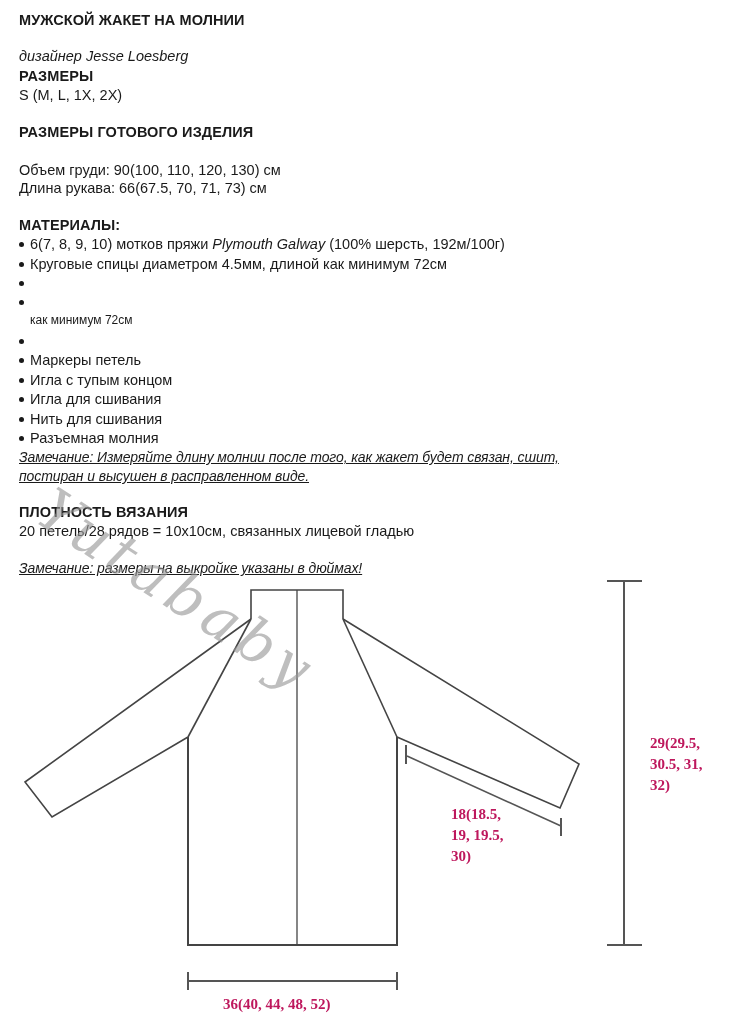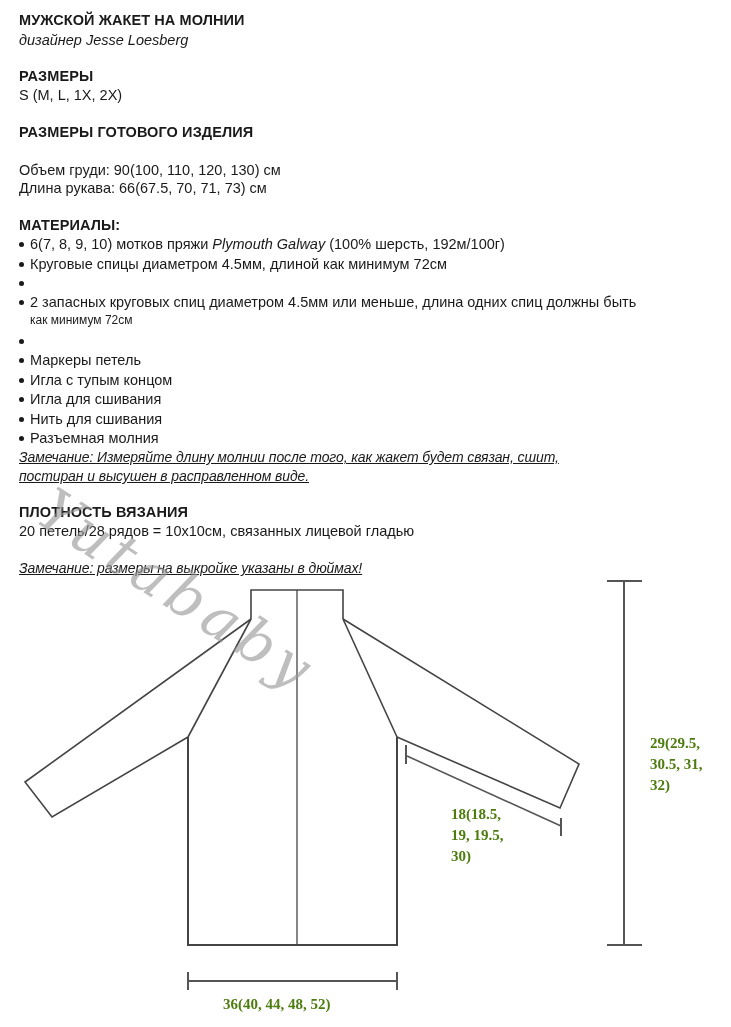--- a/index.html
+++ b/index.html
@@ -1,27 +1,27 @@
 <!DOCTYPE html>
 <html><head>
 <meta charset="utf-8">
 <style>
   html, body { margin:0; padding:0; background:#ffffff; }
   body { width:731px; height:1027px; position:relative; overflow:hidden;
          font-family:"Liberation Sans", sans-serif; color:#1a1a1a; }
   .t { position:absolute; left:19px; white-space:nowrap; font-size:14.5px; line-height:18px; }
   .b { font-weight:bold; font-size:14.5px; letter-spacing:0.1px;text-align:center; }
-  .i { font-style:italic; }
+  .i { font-style:italic;margin-top:16px; }
   .bul { position:absolute; left:19px; white-space:nowrap; font-size:14.5px; line-height:18px; }
   .bul .dot { display:inline-block; width:5px; height:5px; border-radius:50%; background:#1a1a1a;
               vertical-align:middle; margin-right:6px; position:relative; top:-1px; }
   .cont { position:absolute; left:30px; white-space:nowrap; font-size:12px; line-height:18px; }
   .note { font-style:italic; font-size:14px; letter-spacing:-0.1px;text-decoration:underline; }
   .dim { position:absolute; font-family:"Liberation Serif", serif; font-weight:bold; font-size:15px;
-         line-height:21px; color:#4d7c0f; white-space:nowrap; }
+         line-height:21px; color:#be185d; white-space:nowrap; }
   svg.diagram { position:absolute; left:0; top:0; }
   .wm { position:absolute; left:62px; top:475px; font-family:"DejaVu Serif", serif; font-size:58px;
         color:rgba(150,150,150,0.62); transform:rotate(33deg); transform-origin:left top;
         letter-spacing:6px; font-style:italic; pointer-events:none; }
 </style>
 </head>
 <body>
 
 <div class="t b" style="top:11px">МУЖСКОЙ ЖАКЕТ НА МОЛНИИ</div>
 <div class="t i" style="top:31px">дизайнер Jesse Loesberg</div>
@@ -38,21 +38,21 @@
 <div class="bul" style="top:235px">
   <span class="dot"></span><span>6(7, 8, 9, 10) мотков пряжи </span><span class="i">Plymouth Galway</span><span> (100% шерсть, 192м/100г)</span>
 </div>
 <div class="bul" style="top:255px">
   <span class="dot"></span><span>Круговые спицы диаметром 4.5мм, длиной как минимум 72см</span>
 </div>
 <div class="bul" style="top:274px">
   <span class="dot"></span>
 </div>
 <div class="bul" style="top:293px">
-  <span class="dot"></span><span>2 запасных круговых спиц диаметром 4.5мм или меньше, длина одних спиц должны быть</span>
+  <span class="dot"></span>
 </div>
 <div class="cont" style="top:311px">как минимум 72см</div>
 <div class="bul" style="top:332px">
   <span class="dot"></span>
 </div>
 <div class="bul" style="top:351px">
   <span class="dot"></span><span>Маркеры петель</span>
 </div>
 <div class="bul" style="top:371px">
   <span class="dot"></span><span>Игла с тупым концом</span>

